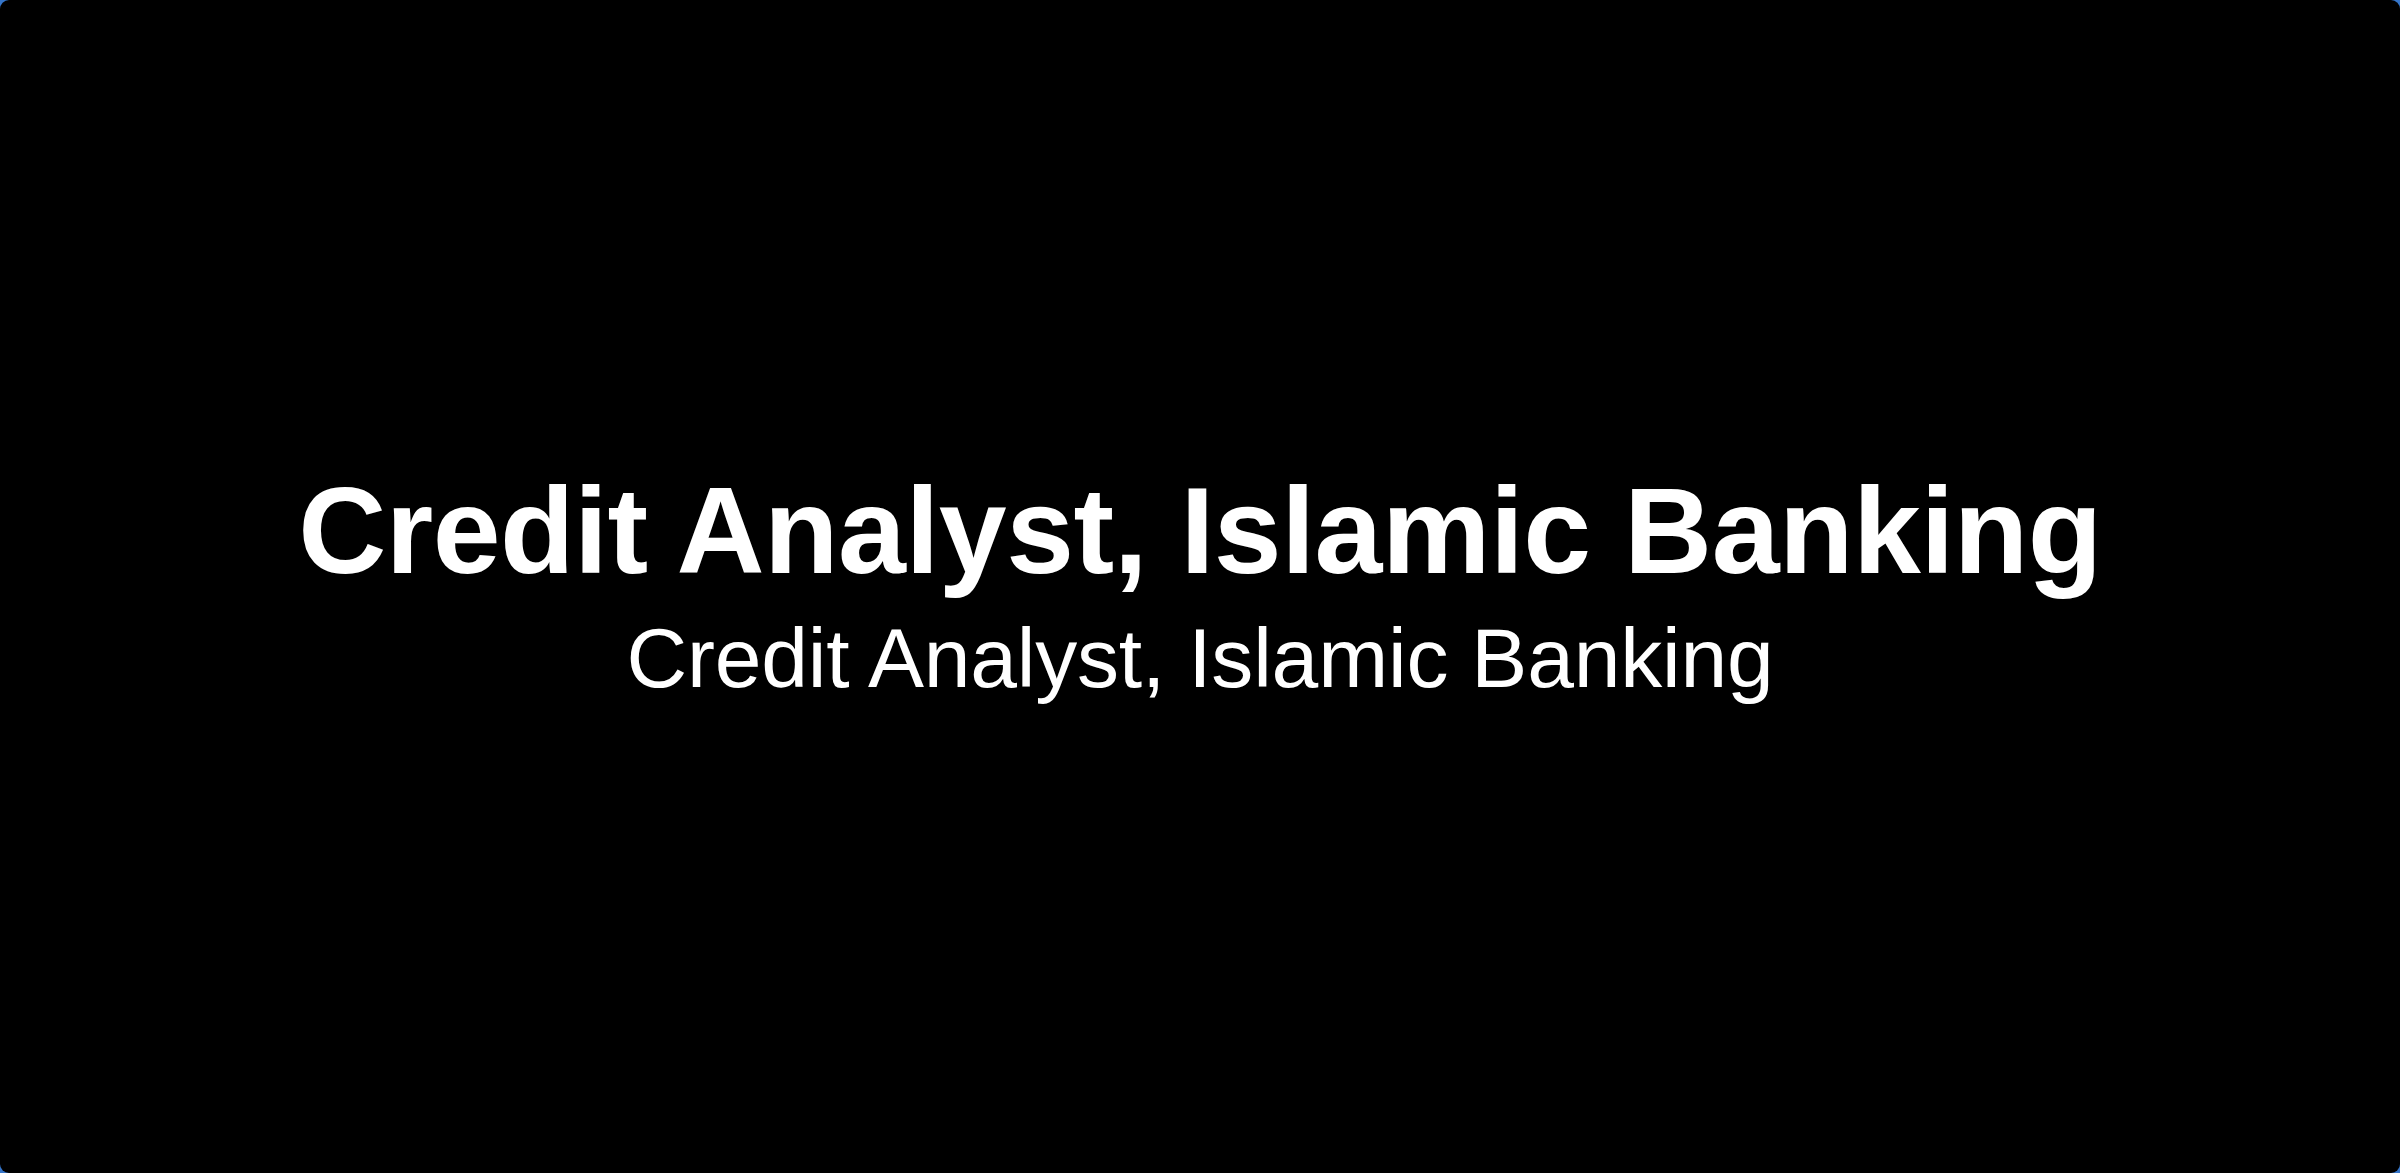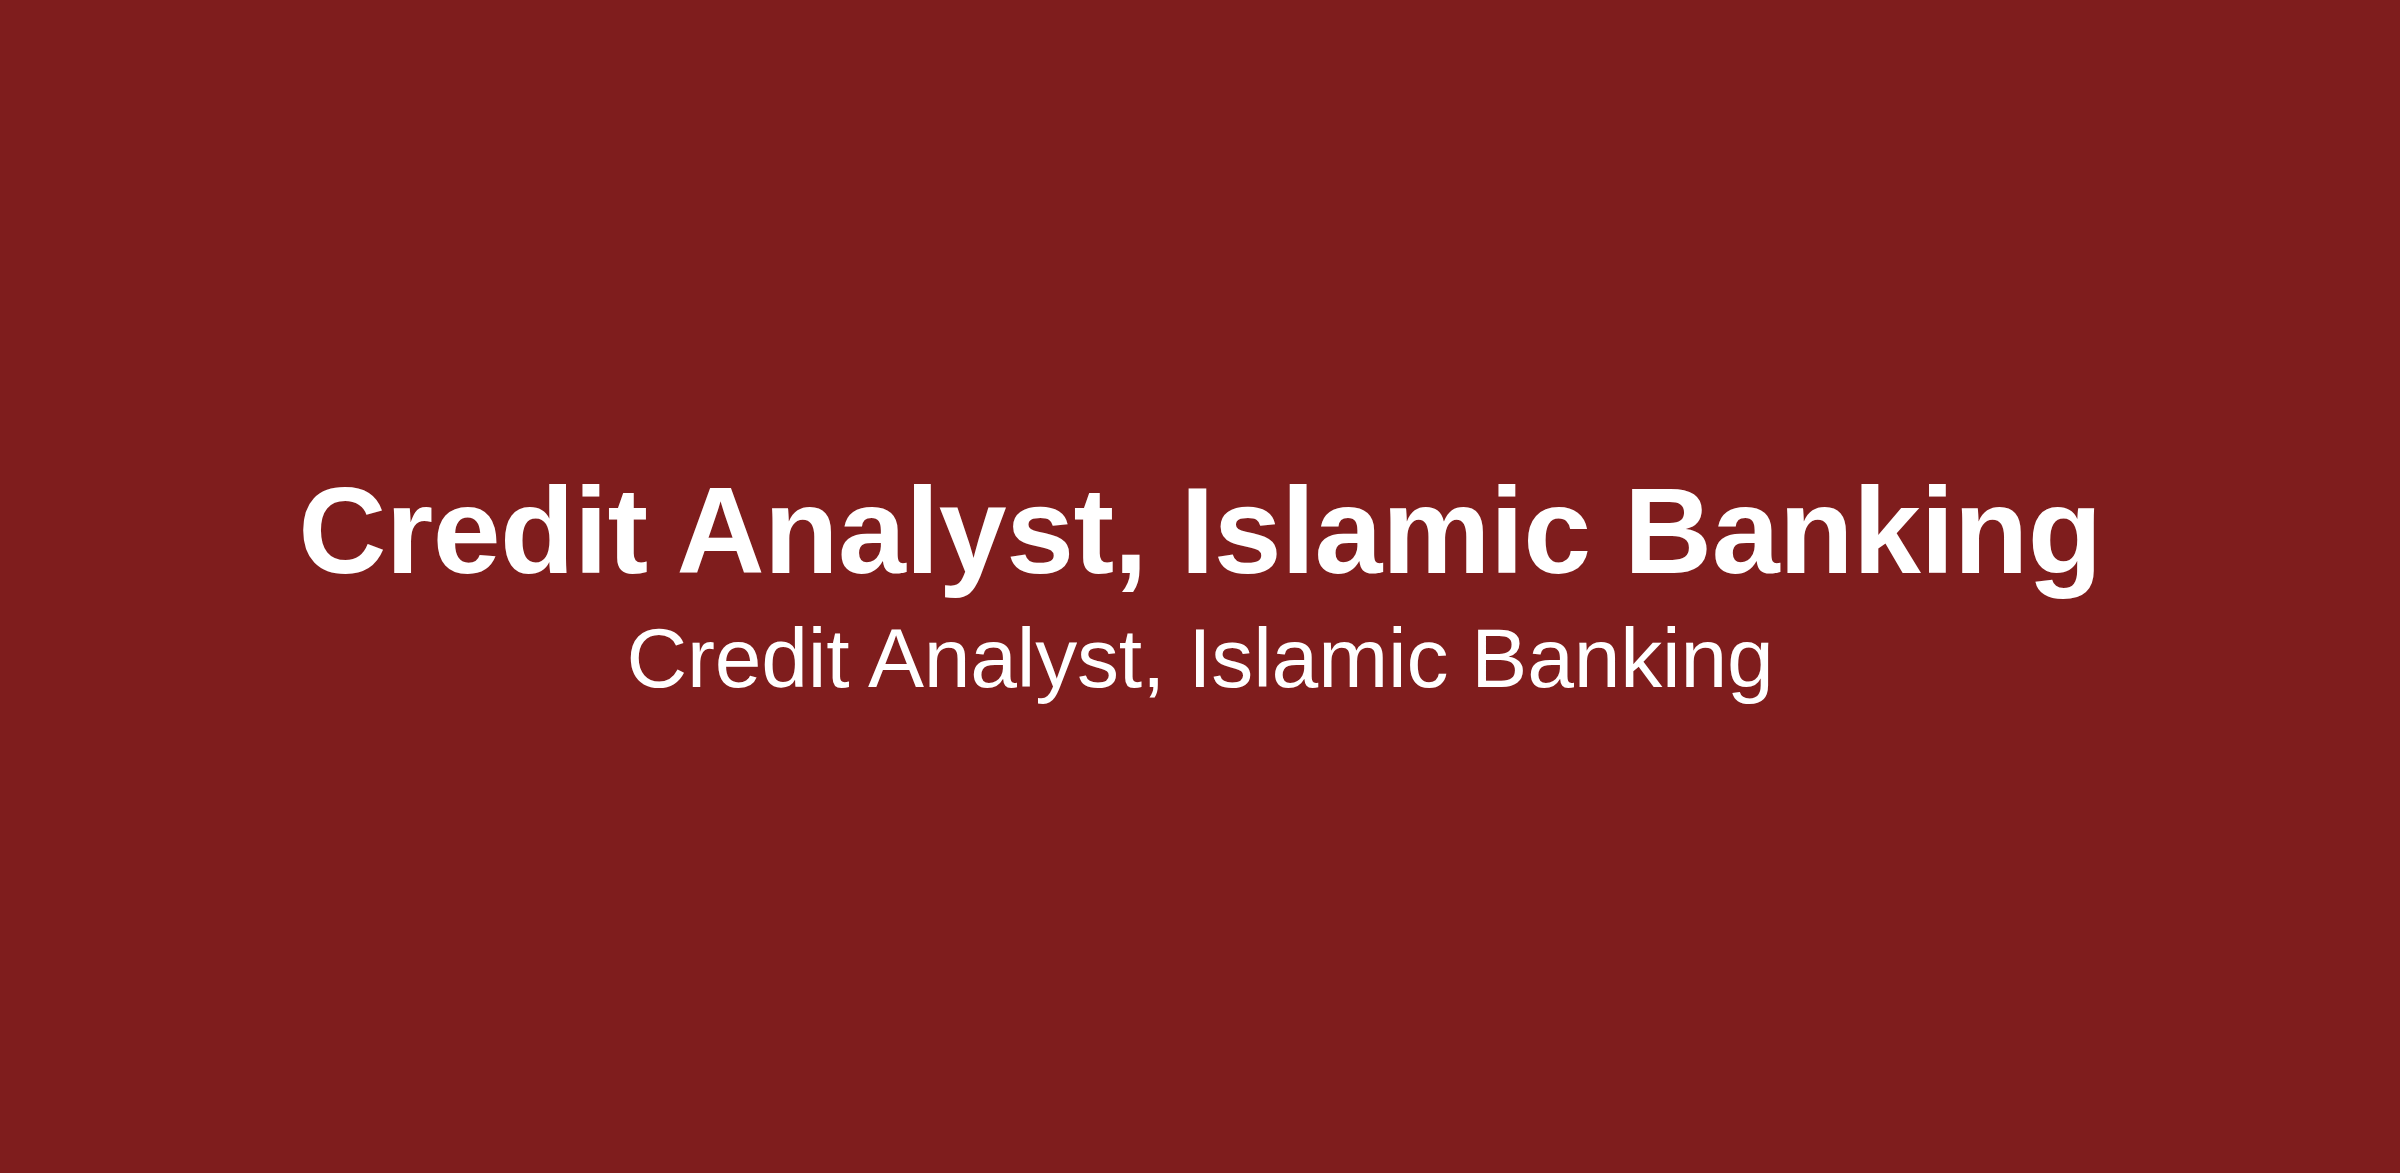--- a/index.html
+++ b/index.html
@@ -13,25 +13,26 @@
     overflow: hidden;
     font-family: "Liberation Sans", sans-serif;
     background: #3575c9;
   }
 
   .hero-banner {
     position: relative;
     width: 2400px;
     height: 1173px;
     box-sizing: border-box;
-    background-color: #7f1d1d;
+    background-color: #000000;
     display: flex;
     flex-direction: column;
     align-items: center;
     justify-content: flex-start;
+    border-radius: 9px;
   }
 
   .hero-text-block {
     position: absolute;
     left: 0;
     right: 0;
     top: 470px;
     display: flex;
     flex-direction: column;
     align-items: center;

